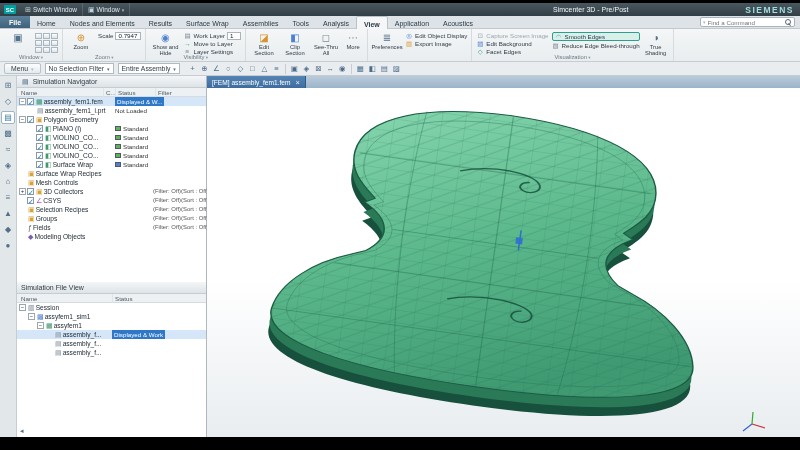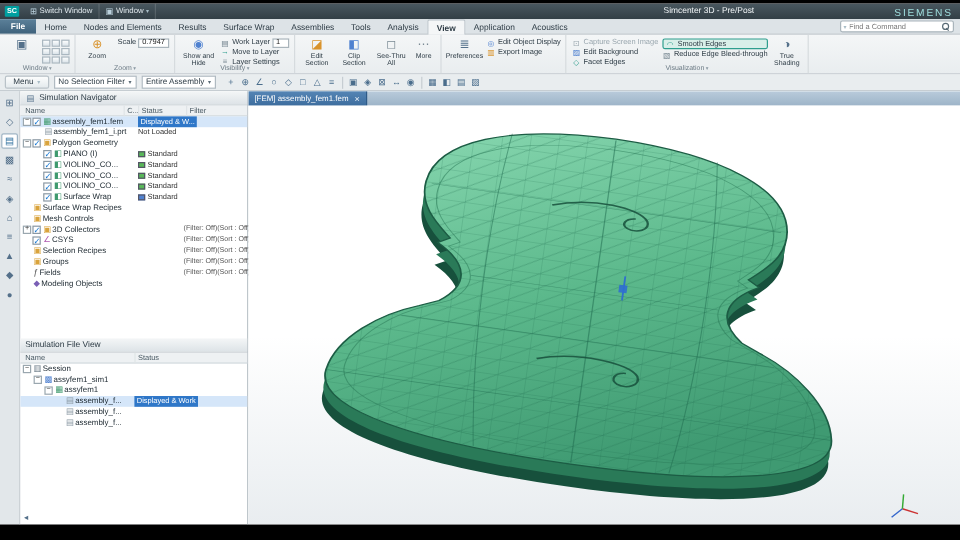--- a/index.html
+++ b/index.html
@@ -8,21 +8,21 @@
 .stage{position:absolute;inset:0;background:#000}
 .app{position:absolute;left:0;top:3px;width:800px;height:434px;background:#eef1f2;overflow:hidden}
 
 
 .titlebar{position:absolute;left:0;top:0;width:100%;height:13px;background:linear-gradient(#49575f,#323e45);display:flex;align-items:center;color:#e8edf0;font-size:7px}
 .logo{width:12px;height:9px;background:#00a0a0;color:#fff;font-size:6px;font-weight:bold;display:flex;align-items:center;justify-content:center;margin:0 4px;border-radius:1px;flex:none}
 .tb-btn{display:flex;align-items:center;gap:2px;padding:0 5px;height:13px;color:#dfe7ec;font-size:6.5px;border-right:1px solid rgba(255,255,255,.14);cursor:default;white-space:nowrap}
 .tb-btn .gl{font-size:7px;color:#bcd2de}
 .caret{font-size:5px;color:#a8bcc6}
 .wintitle{position:absolute;left:553px;top:3px;font-size:7px;color:#f2f6f8;white-space:nowrap}
-.brand{position:absolute;right:6px;top:2px;font-size:8.5px;font-weight:normal;color:#9fdede;letter-spacing:1.5px}
+.brand{position:absolute;right:6px;top:2px;font-size:8.5px;font-weight:bold;color:#9fdede;letter-spacing:1.5px}
 
 
 .tabrow{position:absolute;top:13px;left:0;width:100%;height:13px;background:#dde3e7;border-bottom:1px solid #c2c9ce;display:flex;align-items:stretch}
 .rtab{font-size:7px;padding:2px 7px 0;color:#2c3a44;display:flex;align-items:center;white-space:nowrap}
 .rtab.file{background:linear-gradient(#5b8099,#3f627c);color:#fff;font-weight:bold;padding:0 9px}
 .rtab.active{background:#f4f6f7;border:1px solid #b9c2c8;border-bottom:none;border-radius:2px 2px 0 0;font-weight:bold;margin-bottom:-1px}
 .findwrap{margin-left:auto;display:flex;align-items:center;gap:3px;padding-right:5px}
 .findbox{width:95px;height:10px;background:#fff;border:1px solid #a9b4bb;border-radius:2px;display:flex;align-items:center;padding:0 2px;gap:2px}
 .findbox input{border:none;outline:none;flex:1;font-size:6.2px;font-family:"Liberation Sans",sans-serif;color:#333;min-width:0;background:transparent}
 .mag{width:7px;height:7px;position:relative;flex:none}

